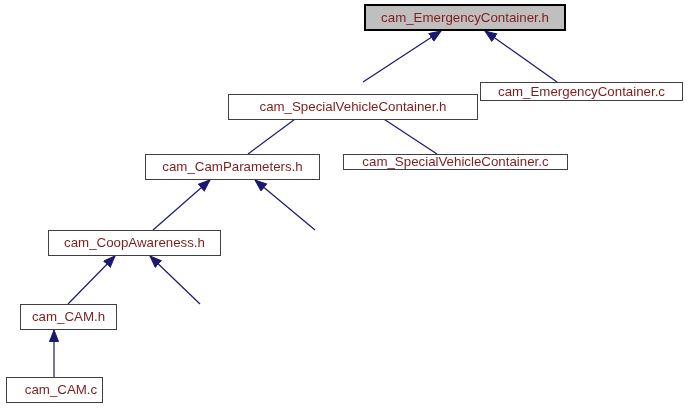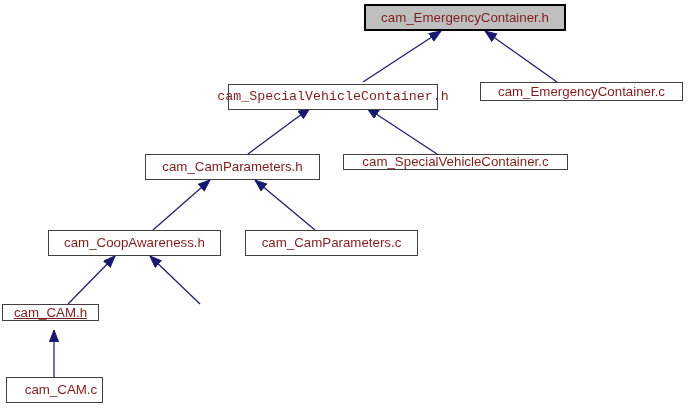--- a/index.html
+++ b/index.html
@@ -37,27 +37,27 @@
     white-space: nowrap;
     cursor: pointer;
   }
   .node.highlight {
     background: #bfbfbf;
     border: 2px solid #000000;
     cursor: default;
   }
   
   .n-emergency-h   { left: 364px; top: 4px;   width: 202px; height: 27px; }
-  .n-specialveh-h  { left: 228px; top: 84px;  width: 210px; height: 26px; font-family: Liberation Mono, monospace; }
+  .n-specialveh-h  { left: 228px; top: 94px;  width: 250px; height: 26px; }
   .n-emergency-c   { left: 480px; top: 82px;  width: 203px; height: 19px; }
   .n-camparams-h   { left: 145px; top: 154px; width: 175px; height: 26px; text-align: center; }
   .n-specialveh-c  { left: 343px; top: 154px; width: 225px; height: 16px; }
   .n-coopaware-h   { left: 48px;  top: 230px; width: 173px; height: 26px; }
   .n-camparams-c   { left: 245px; top: 230px; width: 173px; height: 26px; }
-  .n-cam-h         { left: 2px;   top: 304px; width: 97px;  height: 17px; text-decoration: underline; }
+  .n-cam-h         { left: 20px;   top: 304px; width: 97px;  height: 26px; }
   .n-coopaware-c   { left: 128px; top: 304px; width: 173px; height: 26px; }
   .n-cam-c         { left: 6px;   top: 377px; width: 97px;  height: 26px; padding-left: 13px; }
 </style>
 </head>
 <body>
 
 <div class="graph-canvas">
 
   <svg class="edge-layer" width="689" height="411" viewBox="0 0 689 411" xmlns="http://www.w3.org/2000/svg">
     <defs>
@@ -77,17 +77,16 @@
       <line x1="54" y1="377" x2="54" y2="330" marker-end="url(#arrow)"></line>
     </g>
   </svg>
 
   <div class="node highlight n-emergency-h">cam_EmergencyContainer.h</div>
   <div class="node n-specialveh-h">cam_SpecialVehicleContainer.h</div>
   <div class="node n-emergency-c">cam_EmergencyContainer.c</div>
   <div class="node n-camparams-h">cam_CamParameters.h</div>
   <div class="node n-specialveh-c">cam_SpecialVehicleContainer.c</div>
   <div class="node n-coopaware-h">cam_CoopAwareness.h</div>
-  <div class="node n-camparams-c">cam_CamParameters.c</div>
   <div class="node n-cam-h">cam_CAM.h</div>
   <div class="node n-cam-c">cam_CAM.c</div>
 
 </div>
 
 </body></html>

